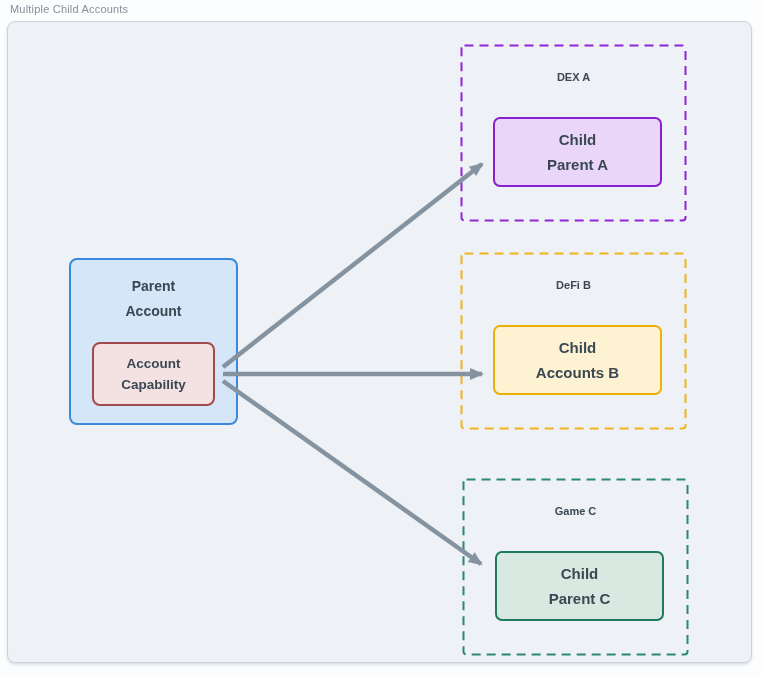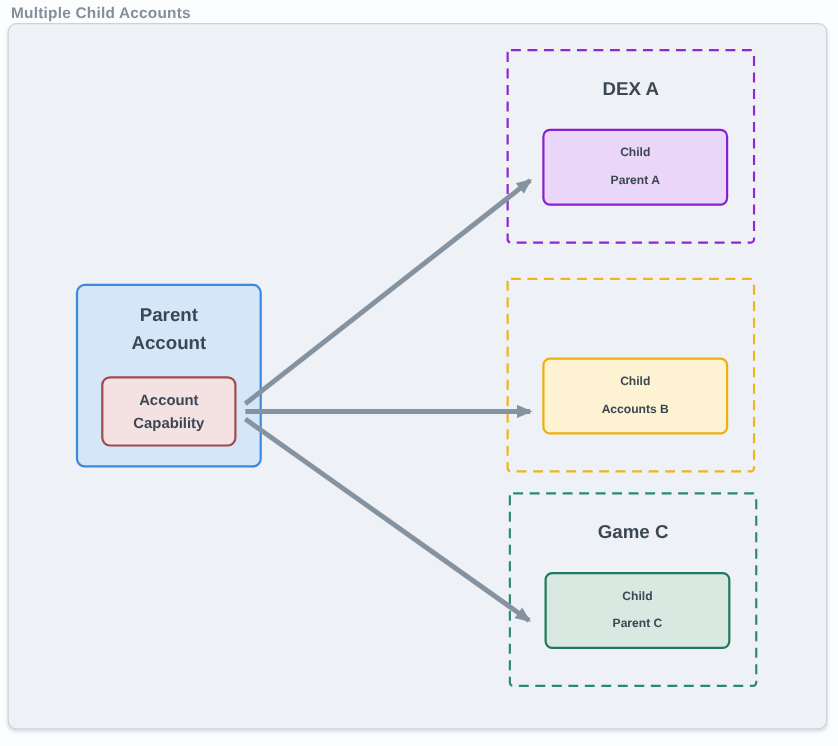--- a/index.html
+++ b/index.html
@@ -11,22 +11,22 @@
     font-family: "Liberation Sans", "DejaVu Sans", sans-serif;
     overflow: hidden;
     position: relative;
   }
   .page { position: absolute; inset: 0; }
 
   .diagram-title {
     position: absolute;
     left: 10px;
     top: 3px;
-    font-size: 14px;
-    font-weight: 700;
+    font-size: 11px;
+    font-weight: 400;
     letter-spacing: 0.2px;
     color: #848f9b;
   }
 
   .panel {
     position: absolute;
     left: 7px;
     top: 21px;
     width: 745px;
     height: 642px;
@@ -46,21 +46,21 @@
     height: 167px;
     background: #d5e6f8;
     border: 2px solid #3b89dd;
     border-radius: 8px;
     box-sizing: border-box;
     z-index: 1;
   }
   .parent-label {
     margin-top: 14px;
     text-align: center;
-    font-size: 17px;
+    font-size: 14px;
     font-weight: 600;
     line-height: 25px;
     color: #3b4854;
   }
   .capability-box {
     position: absolute;
     left: 21px;
     top: 82px;
     width: 123px;
     height: 64px;
@@ -81,52 +81,52 @@
   
   .group {
     position: absolute;
     width: 227px;
     height: 178px;
     box-sizing: border-box;
     z-index: 1;
   }
   .group-a { left: 452px; top: 22px; }
   .group-b { left: 452px; top: 230px; }
-  .group-c { left: 454px; top: 425px; }
+  .group-c { left: 454px; top: 456px; }
 
   .dash-svg { position: absolute; left: 0; top: 0; }
   .dash-rect { fill: none; stroke-width: 2; stroke-dasharray: 9 6; }
   .group-a .dash-rect { stroke: #8f27d8; }
   .group-b .dash-rect { stroke: #f0b41c; }
   .group-c .dash-rect { stroke: #2b8a6d; }
 
   .group-label {
     position: absolute;
     left: 0;
     top: 27px;
     width: 100%;
     text-align: center;
-    font-size: 17px;
+    font-size: 11px;
     font-weight: 600;
     color: #3b4854;
   }
 
   .child-box {
     position: absolute;
     left: 33px;
     top: 73px;
     width: 169px;
     height: 70px;
     border-radius: 7px;
     box-sizing: border-box;
     display: flex;
     flex-direction: column;
     align-items: center;
     justify-content: center;
-    font-size: 11px;
+    font-size: 15px;
     font-weight: 600;
     line-height: 25px;
     color: #3b4854;
   }
   .group-a .child-box { background: #e9d6f8; border: 2px solid #8a1fd0; }
   .group-b .child-box { background: #fdf3d3; border: 2px solid #edb009; }
   .group-c .child-box { background: #d9e8e0; border: 2px solid #1e7a5e; }
 
   
   .arrows {
@@ -166,20 +166,21 @@
       <div class="child-box">
         <div>Child</div>
         <div>Parent A</div>
       </div>
     </div>
 
     <div class="group group-b">
       <svg class="dash-svg" width="227" height="178">
         <rect class="dash-rect" x="1.5" y="1.5" width="224" height="175" rx="3"></rect>
       </svg>
+      <div class="group-label">DeFi B</div>
       <div class="child-box">
         <div>Child</div>
         <div>Accounts B</div>
       </div>
     </div>
 
     <div class="group group-c">
       <svg class="dash-svg" width="227" height="178">
         <rect class="dash-rect" x="1.5" y="1.5" width="224" height="175" rx="3"></rect>
       </svg>

